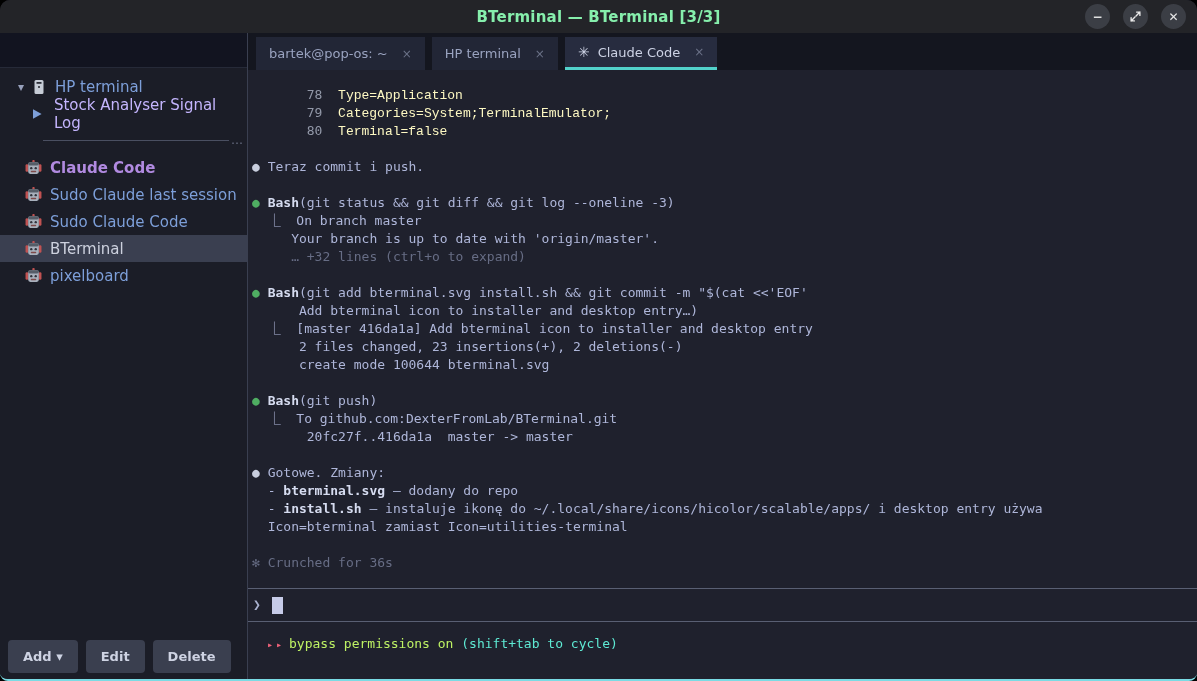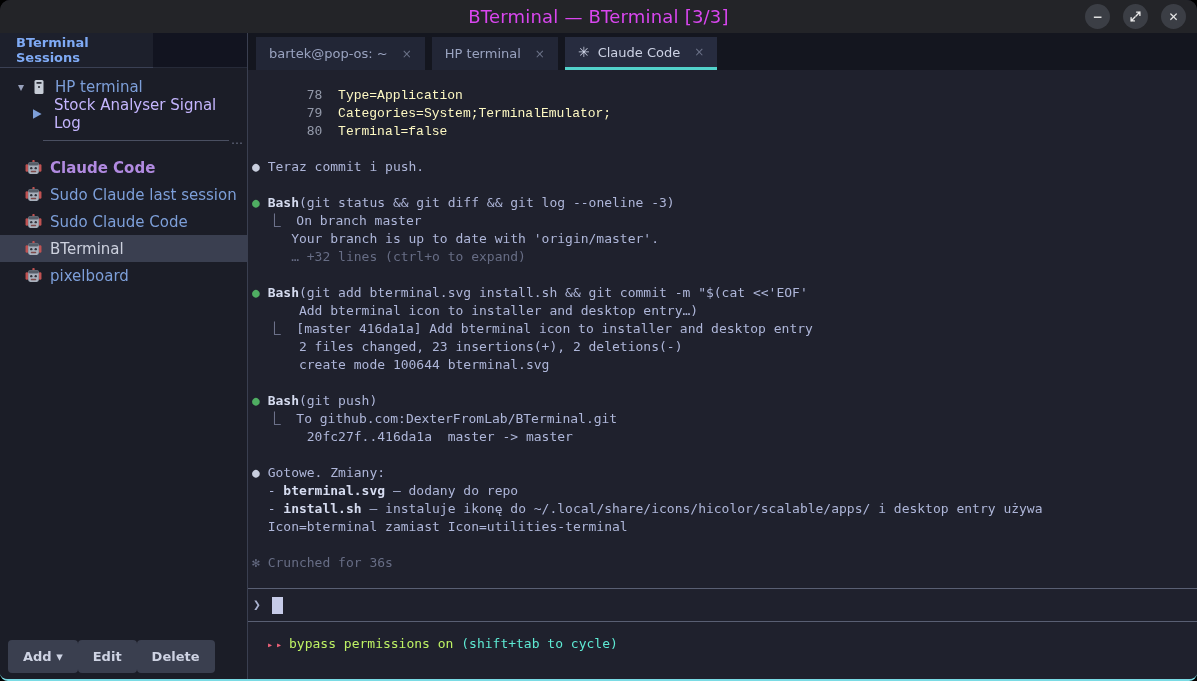--- a/index.html
+++ b/index.html
@@ -5,21 +5,21 @@
   * { box-sizing: border-box; margin: 0; padding: 0; }
   html,body { width:1197px; height:681px; background:#000; font-family:"DejaVu Sans","Liberation Sans",sans-serif; }
   .window {
     width:1197px; height:681px; display:flex; flex-direction:column;
     border-radius:10px 10px 8px 8px; overflow:hidden;
     border-bottom:2px solid #7adbe4; background:#1f212d;
   }
   
   .titlebar { height:33px; flex:0 0 33px; background:#232428; position:relative;
     display:flex; align-items:center; justify-content:center; }
-  .title { color:#d946ef; font-weight:normal; font-size:18px; letter-spacing:.2px; }
+  .title { color:#86efac; font-weight:bold; font-size:15px; letter-spacing:.2px; }
   .controls { position:absolute; right:11px; top:4px; display:flex; gap:13px; }
   .ctrl { width:25px; height:25px; border-radius:50%; background:#3b3e45; color:#e9e9e9;
     display:flex; align-items:center; justify-content:center; font-size:12px; font-weight:bold; cursor:default; }
   .ctrl svg { display:block; }
   
   .main { flex:1; display:flex; min-height:0; }
   
   .sidebar { width:248px; flex:0 0 248px; background:#1b1d27; display:flex; flex-direction:column;
     border-right:1px solid #3a3f50; }
   .sidebar-header { height:35px; flex:0 0 35px; background:#121420; display:flex; align-items:flex-end; }
@@ -31,21 +31,21 @@
   .tree-row.selected { background:#3a3f50; color:#cdd1de; }
   .tree-row .expander { width:22px; text-align:center; color:#97a0bb; font-size:12px; padding-left:4px; }
   .tree-row .row-icon { width:17px; height:17px; margin-right:8px; display:inline-flex; align-items:center; justify-content:center; }
   .row-host { padding-left:8px; }
   .row-child { padding-left:29px; color:#c4b5fd; }
   .row-session { padding-left:25px; }
   .purple-bold { color:#b18ae0; font-weight:bold; }
   .divider-row { height:27px; position:relative; }
   .divider-row .rule { position:absolute; left:43px; right:18px; top:13px; border-top:1px solid #4a4f61; }
   .divider-row .dots { position:absolute; right:4px; top:6px; color:#6a7086; font-size:12px; }
-  .sidebar-buttons { margin-top:auto; display:flex; gap:0; padding:0 8px 6px 8px; }
+  .sidebar-buttons { margin-top:auto; display:flex; gap:8px; padding:0 8px 6px 8px; }
   .sbtn { background:#3a3f4f; color:#ced3e3; font-weight:bold; font-size:13px; border:none;
     border-radius:4px; height:33px; padding:0 15px; font-family:inherit; cursor:default; }
   
   .content { flex:1; display:flex; flex-direction:column; min-width:0; background:#1f212d;gap:10px; }
   .tabbar { height:37px; flex:0 0 37px; background:#14161f; display:flex; align-items:flex-end; padding-left:8px; gap:7px; }
   .tab { height:33px; background:#222636; color:#9aa3c0; font-size:13px;
     display:flex; align-items:center; padding:0 13px; cursor:default; }
   .tab.active { background:#272c3f; color:#ccd2e4; border-bottom:3px solid #52d1cb; }
   .tab .tab-glyph { margin-right:8px; font-size:14px; }
   .tab .tab-close { color:#6b7288; font-size:12px; margin-left:14px; }
@@ -83,21 +83,20 @@
             <path d="M7.2 1.2 H10.8 V4.8 M10.8 1.2 L6.6 5.4 M4.8 10.8 H1.2 V7.2 M1.2 10.8 L5.4 6.6" stroke="#e9e9e9" stroke-width="1.5" fill="none" stroke-linecap="round"></path>
           </svg>
         </div>
         <div class="ctrl">✕</div>
       </div>
   </div>
 
   <div class="main">
     <div class="sidebar">
       <div class="sidebar-header">
-        <div class="header-tab">BTerminal Sessions</div>
         <div class="header-fill"></div>
       </div>
       <div class="tree" id="tree">
           <div class="tree-row row-host">
             <span class="expander">▾</span>
             <span class="row-icon">
               <svg width="12" height="16" viewBox="0 0 12 16">
                 <rect x="1.5" y="1" width="9" height="14" rx="1.5" fill="#c6ccd6"></rect>
                 <rect x="3.5" y="3" width="5" height="1.8" fill="#2c2f38"></rect>
                 <circle cx="6" cy="8" r="1.1" fill="#2c2f38"></circle>

